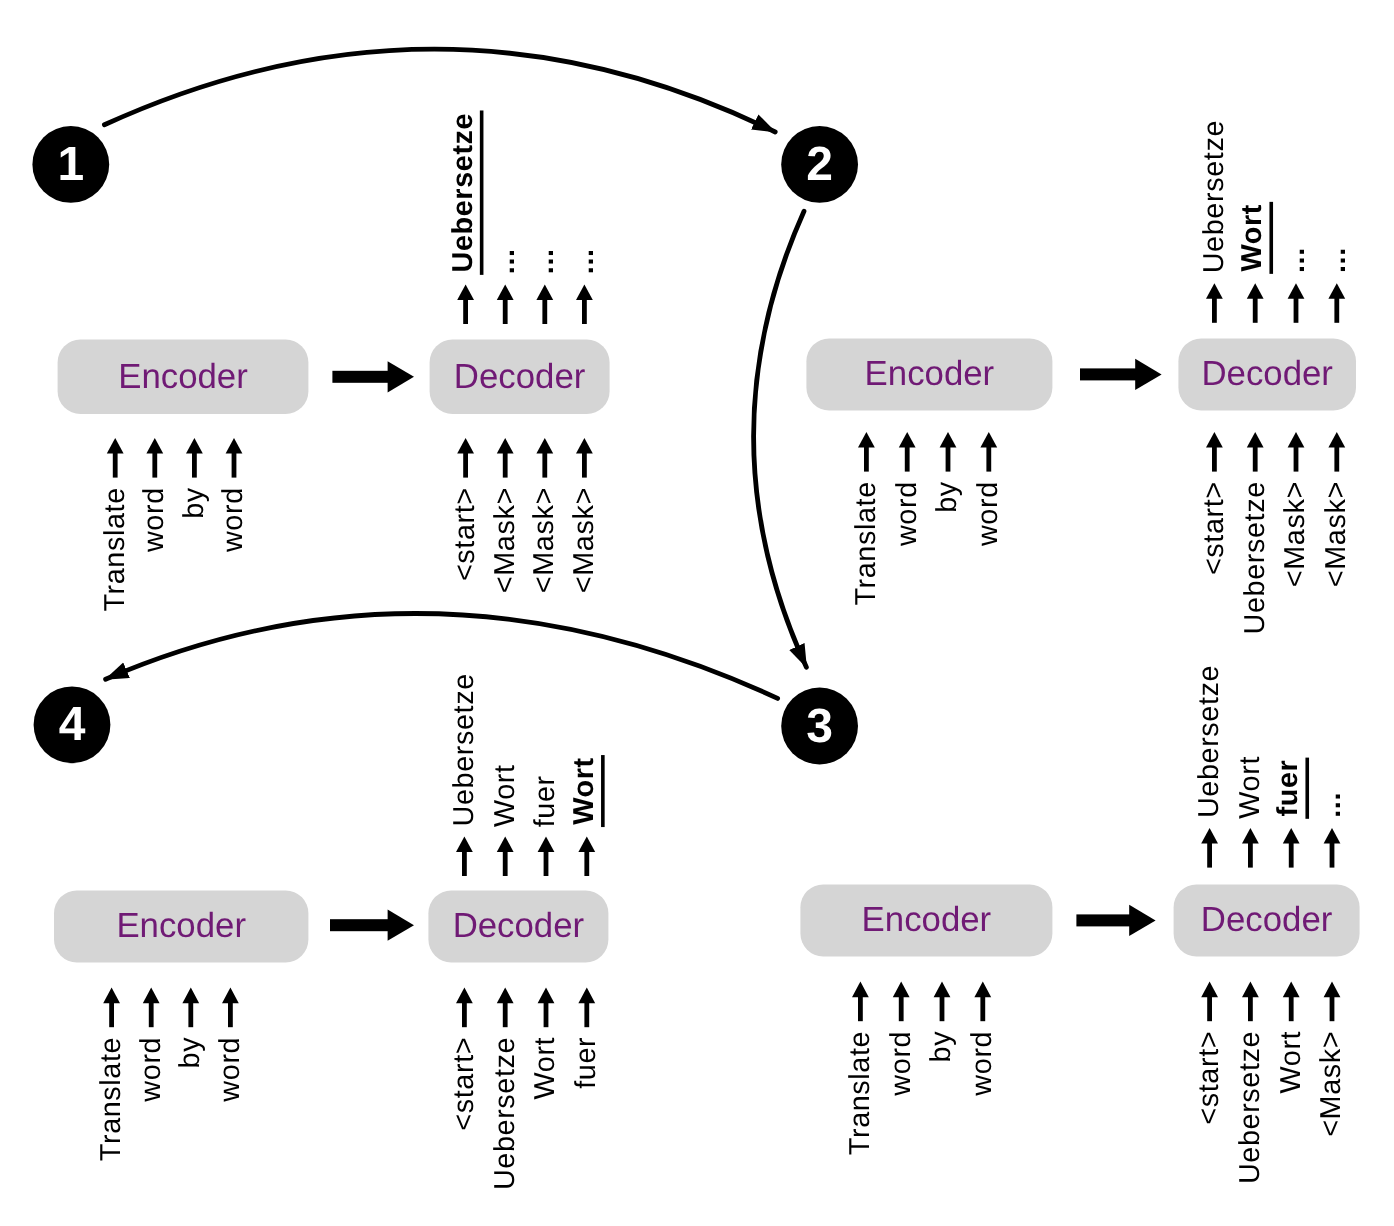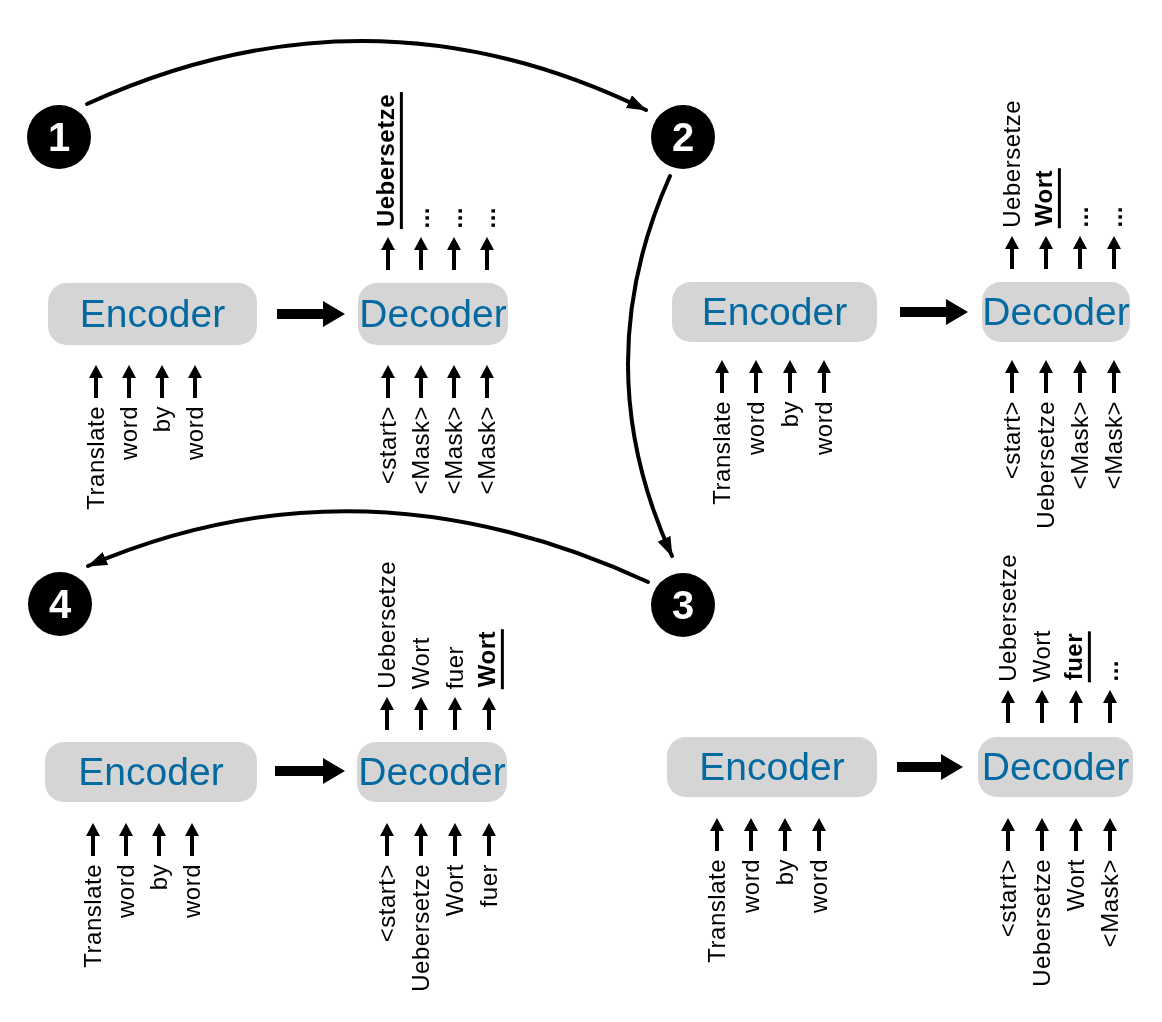--- a/index.html
+++ b/index.html
@@ -1,21 +1,21 @@
 <!DOCTYPE html>
 <html><head>
 <meta charset="utf-8">
 <style>
   html,body{margin:0;padding:0;background:#ffffff;}
   #canvas{position:relative;width:1162px;height:1022px;background:#ffffff;overflow:hidden;
           font-family:"Liberation Sans",sans-serif;color:#000;}
   .step{position:absolute;inset:0;}
   .box{position:absolute;height:62px;background:#d5d5d5;border-radius:19px;
        display:flex;align-items:center;justify-content:center;}
-  .box span{font-size:39px;color:#0369a1;}
+  .box span{font-size:29px;color:#701a75;}
   .harrow{position:absolute;height:26px;}
   .harrow::before{content:"";position:absolute;left:0;right:20px;top:8px;height:10px;background:#000;}
   .harrow::after{content:"";position:absolute;right:0;top:0;width:0;height:0;
        border-top:13px solid transparent;border-bottom:13px solid transparent;border-left:22px solid #000;}
   .trow{position:absolute;display:flex;}
   .trow.out{align-items:flex-end;}
   .trow.in{align-items:flex-start;}
   .tcol{width:30px;display:flex;flex-direction:column;align-items:center;gap:8px;}
   .up-arrow{width:16px;height:33px;position:relative;flex:none;}
   .up-arrow::before{content:"";position:absolute;top:0;left:1px;width:0;height:0;

